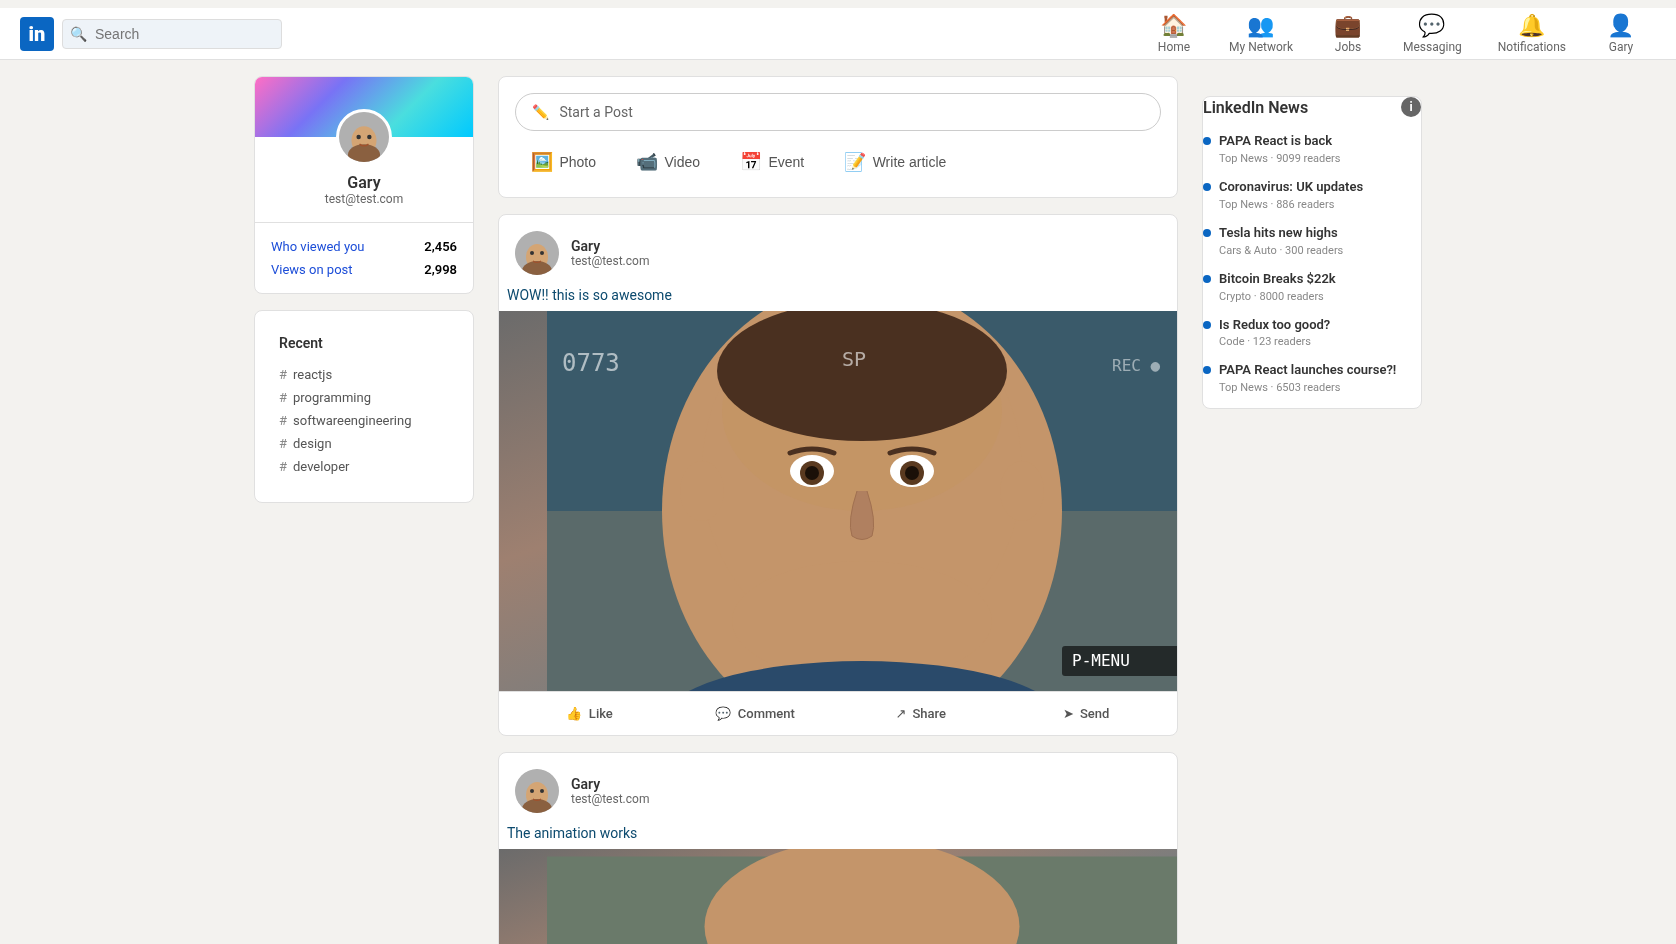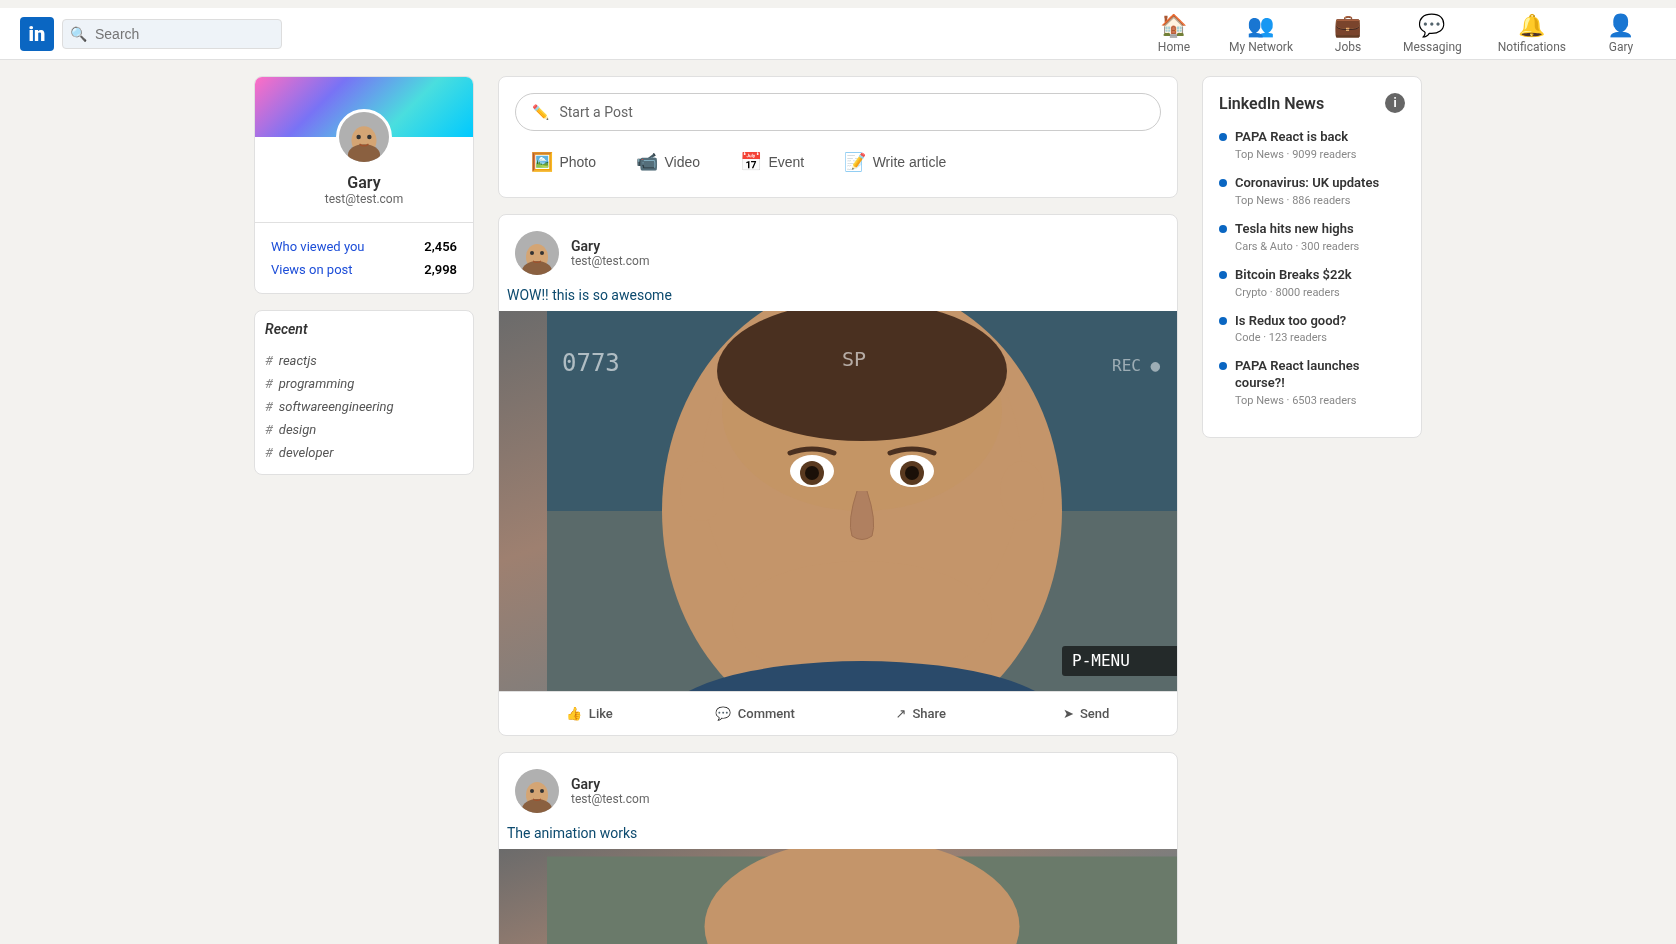--- a/index.html
+++ b/index.html
@@ -138,22 +138,21 @@
       padding: 4px 0;
       font-size: 13px;
     }
     .stat-label { color: #1d4ed8; }
     .stat-value { color: #000000; font-weight: 600; }
 
     #recent-card {
       background: #fff;
       border: 1px solid #e0e0e0;
       border-radius: 8px;
-      padding: 10px;
-      font-style: italic;
+      padding: 24px;
     }
     #recent-title {
       font-size: 14px;
       font-weight: 600;
       color: #333;
       margin-bottom: 12px;
     }
     .recent-item {
       display: flex;
       align-items: center;
@@ -276,21 +275,21 @@
 
     
     #right-sidebar {
       width: 220px;
       flex-shrink: 0;
     }
     #news-card {
       background: #fff;
       border: 1px solid #e0e0e0;
       border-radius: 8px;
-      padding: 16px;
+      margin-top: 20px;
     }
     #news-header {
       display: flex;
       align-items: center;
       justify-content: space-between;
       margin-bottom: 16px;
     }
     #news-title {
       font-size: 16px;
       font-weight: 600;

